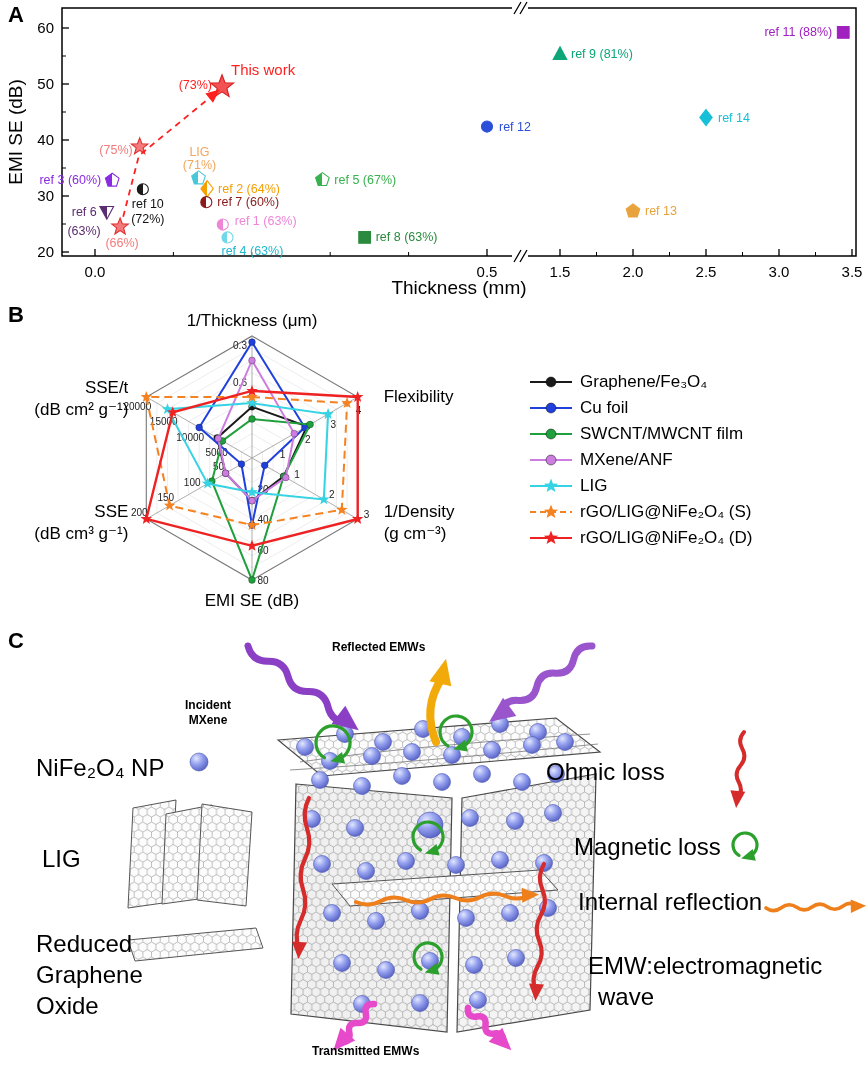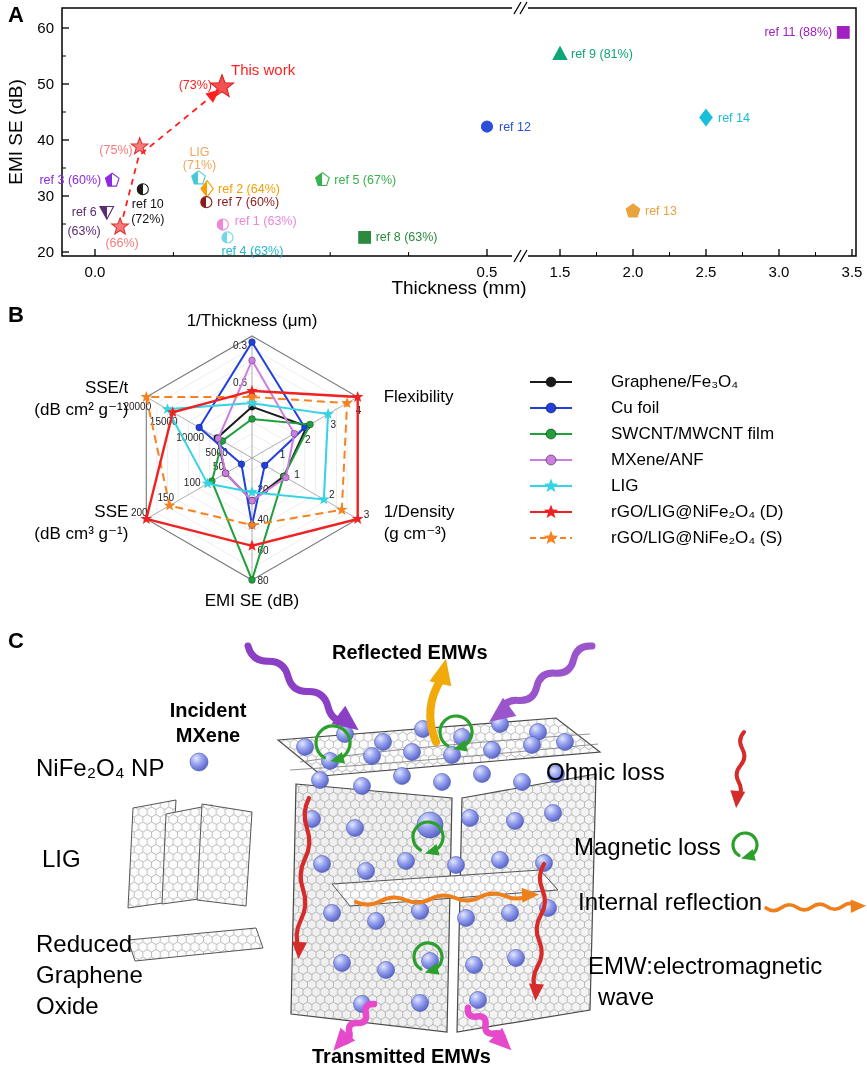--- a/index.html
+++ b/index.html
@@ -3,24 +3,24 @@
 <meta charset="utf-8">
 <style>
   *{margin:0;padding:0;box-sizing:border-box;}
   html,body{background:#fff;}
   body{width:867px;height:1082px;font-family:"Liberation Sans","DejaVu Sans",sans-serif;}
   #fig{position:relative;width:867px;height:1082px;background:#fff;overflow:hidden;}
   svg{position:absolute;left:0;}
   svg text{font-family:"Liberation Sans","DejaVu Sans",sans-serif;}
   .panel-letter{position:absolute;font-weight:bold;font-size:22px;color:#000;z-index:5;}
   .clabel{position:absolute;color:#000;z-index:4;}
-  .bold20{font-weight:bold;font-size:20px;line-height:1.25;}
+  .bold20{font-weight:bold;font-size:12px;line-height:1.25;}
   .reg18{font-size:24px;line-height:1.3;}
   #radar-legend{position:absolute;left:528px;top:370px;display:flex;flex-direction:column;gap:3px;z-index:4;}
-  .lgrow{display:flex;align-items:center;height:23px;gap:31px;}
+  .lgrow{display:flex;align-items:center;height:23px;}
   .lgrow svg{position:static;}
   .lgtext{font-size:17px;color:#000;margin-left:6px;white-space:nowrap;}
   .indent{padding-left:10px;}
 </style>
 </head>
 <body>
 
 <div id="fig">
 
   <div class="panel-letter" style="left:8px;top:2px;">A</div>
@@ -297,31 +297,31 @@
       </div>
       <div class="lgrow">
         <svg width="46" height="18">
           <line x1="2" y1="9" x2="44" y2="9" stroke="#35d3e3" stroke-width="1.8"></line>
           <path d="M23.0,1.5L24.9,6.5L30.1,6.7L26.0,10.0L27.4,15.1L23.0,12.2L18.6,15.1L20.0,10.0L15.9,6.7L21.1,6.5Z" fill="#35d3e3"></path>
         </svg>
         <span class="lgtext">LIG</span>
       </div>
       <div class="lgrow">
         <svg width="46" height="18">
+          <line x1="2" y1="9" x2="44" y2="9" stroke="#f58220" stroke-width="1.8" stroke-dasharray="6,4"></line>
+          <path d="M23.0,1.5L24.9,6.5L30.1,6.7L26.0,10.0L27.4,15.1L23.0,12.2L18.6,15.1L20.0,10.0L15.9,6.7L21.1,6.5Z" fill="#f58220"></path>
+        </svg>
+        <span class="lgtext">rGO/LIG@NiFe₂O₄ (S)</span>
+      </div>
+      <div class="lgrow">
+        <svg width="46" height="18">
           <line x1="2" y1="9" x2="44" y2="9" stroke="#ee2222" stroke-width="1.8"></line>
           <path d="M23.0,1.5L24.9,6.5L30.1,6.7L26.0,10.0L27.4,15.1L23.0,12.2L18.6,15.1L20.0,10.0L15.9,6.7L21.1,6.5Z" fill="#ee2222"></path>
         </svg>
         <span class="lgtext">rGO/LIG@NiFe₂O₄ (D)</span>
-      </div>
-      <div class="lgrow">
-        <svg width="46" height="18">
-          <line x1="2" y1="9" x2="44" y2="9" stroke="#f58220" stroke-width="1.8" stroke-dasharray="6,4"></line>
-          <path d="M23.0,1.5L24.9,6.5L30.1,6.7L26.0,10.0L27.4,15.1L23.0,12.2L18.6,15.1L20.0,10.0L15.9,6.7L21.1,6.5Z" fill="#f58220"></path>
-        </svg>
-        <span class="lgtext">rGO/LIG@NiFe₂O₄ (S)</span>
       </div>
     </div>
 
   <div class="panel-letter" style="left:8px;top:628px;">C</div>
 
   <svg id="panelC" width="867" height="470" style="top:612px;">
     <defs>
       <pattern id="hex" width="8.66" height="15" patternUnits="userSpaceOnUse">
         <rect width="8.66" height="15" fill="#fcfcfc"></rect>
         <path d="M4.33,0 L8.66,2.5 L8.66,7.5 L4.33,10 L0,7.5 L0,2.5 Z M4.33,10 L4.33,15" fill="none" stroke="#8c8c8c" stroke-width="0.55"></path>

